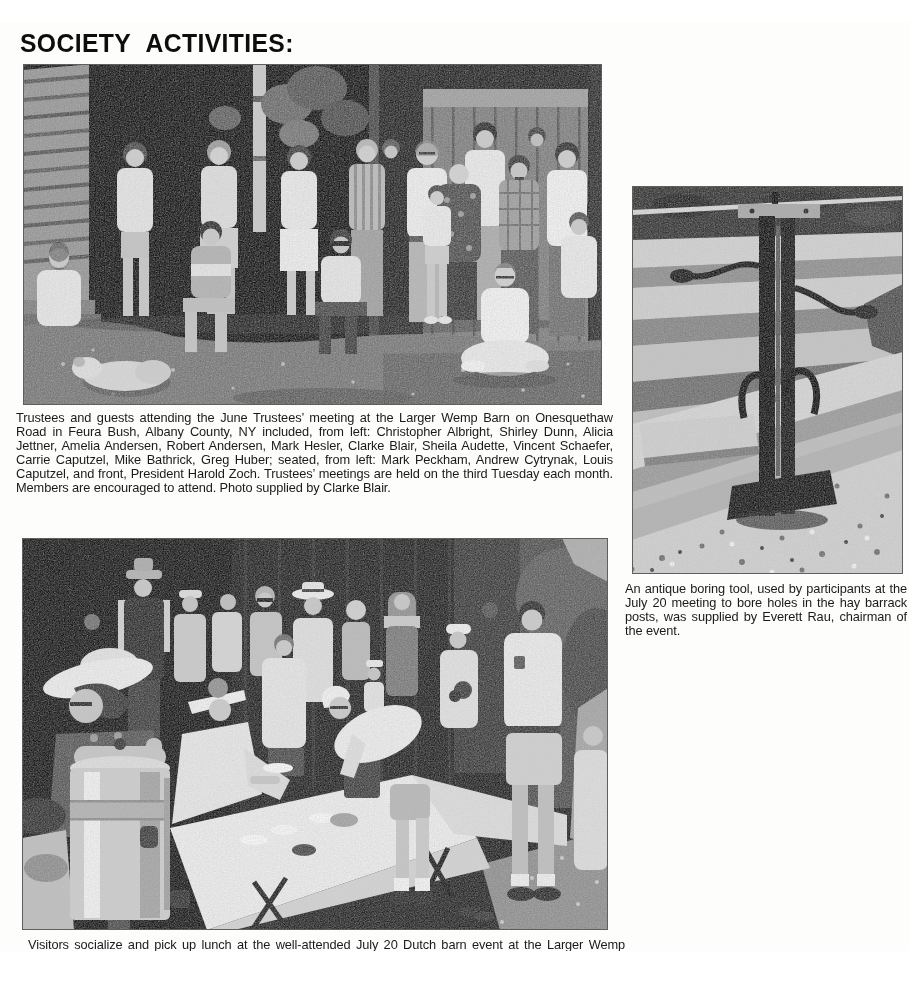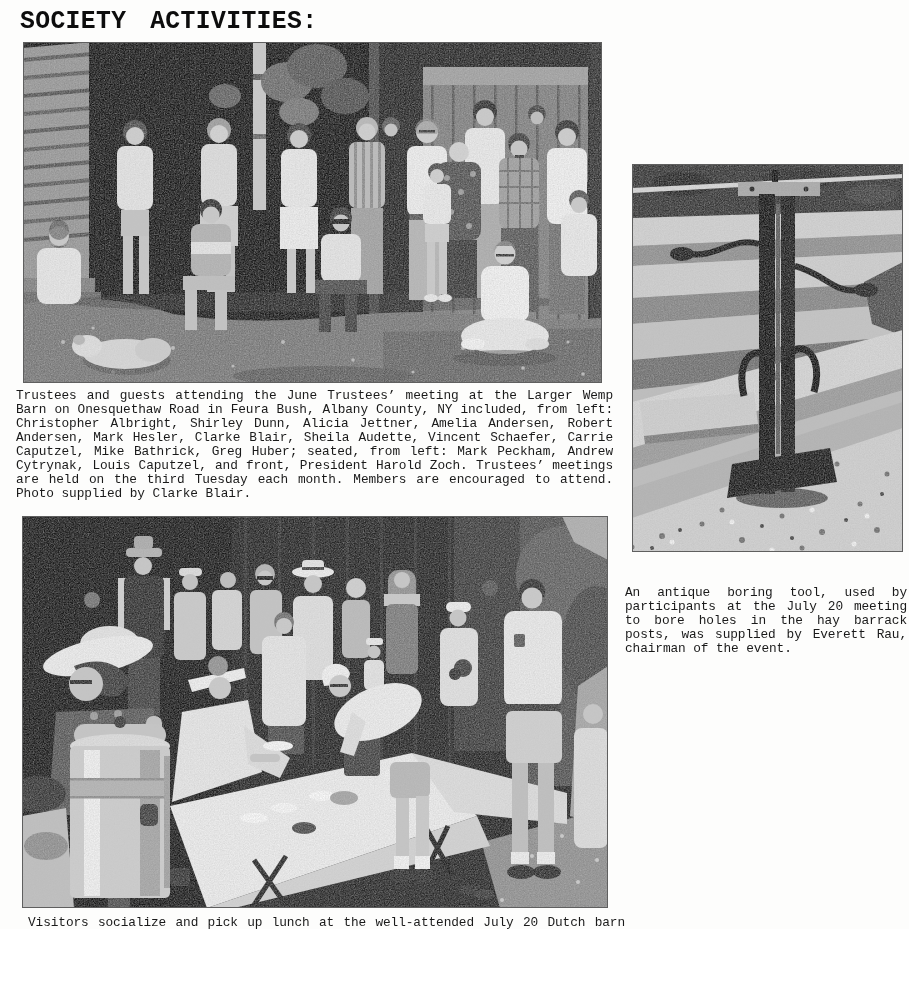--- a/index.html
+++ b/index.html
@@ -1,35 +1,35 @@
 <!DOCTYPE html>
 <html><head>
 <meta charset="utf-8">
 <style>
   html,body{margin:0;padding:0;background:#ffffff;}
   .page{
     position:relative;width:909px;height:929px;background:#fdfdfc;
-    font-family:Liberation Mono, monospace;color:#161616;overflow:hidden;
+    font-family:Liberation Sans, sans-serif;color:#161616;overflow:hidden;margin-top:22px;
   }
   .headline{
     position:absolute;left:20px;top:6px;margin:0;
     font-size:26px;font-weight:bold;letter-spacing:0.4px;word-spacing:9px;
     color:#0d0d0d;transform:scaleX(0.95);transform-origin:left top;white-space:nowrap;
   }
   figure{position:absolute;margin:0;padding:0;line-height:0;}
   figure svg{display:block;}
   .ph1{left:23px;top:42px;}
   .ph2{left:632px;top:164px;}
   .ph3{left:22px;top:516px;}
   .caption{
     position:absolute;margin:0;text-align:justify;
     font-size:12.8px;line-height:14px;letter-spacing:-0.1px;color:#1a1a1a;
   }
   .cap1{left:16px;top:389px;width:597px;}
-  .cap2{left:625px;top:586px;width:282px;}
+  .cap2{left:625px;top:560px;width:282px;}
   .cap3{left:28px;top:916px;width:597px;}
 </style>
 </head>
 <body>
 
 <div class="page">
 
   <h1 class="headline">SOCIETY ACTIVITIES:</h1>
 
   <figure class="ph1" role="img" aria-label="Group of trustees and guests posing on the grass in front of the Larger Wemp Barn">

